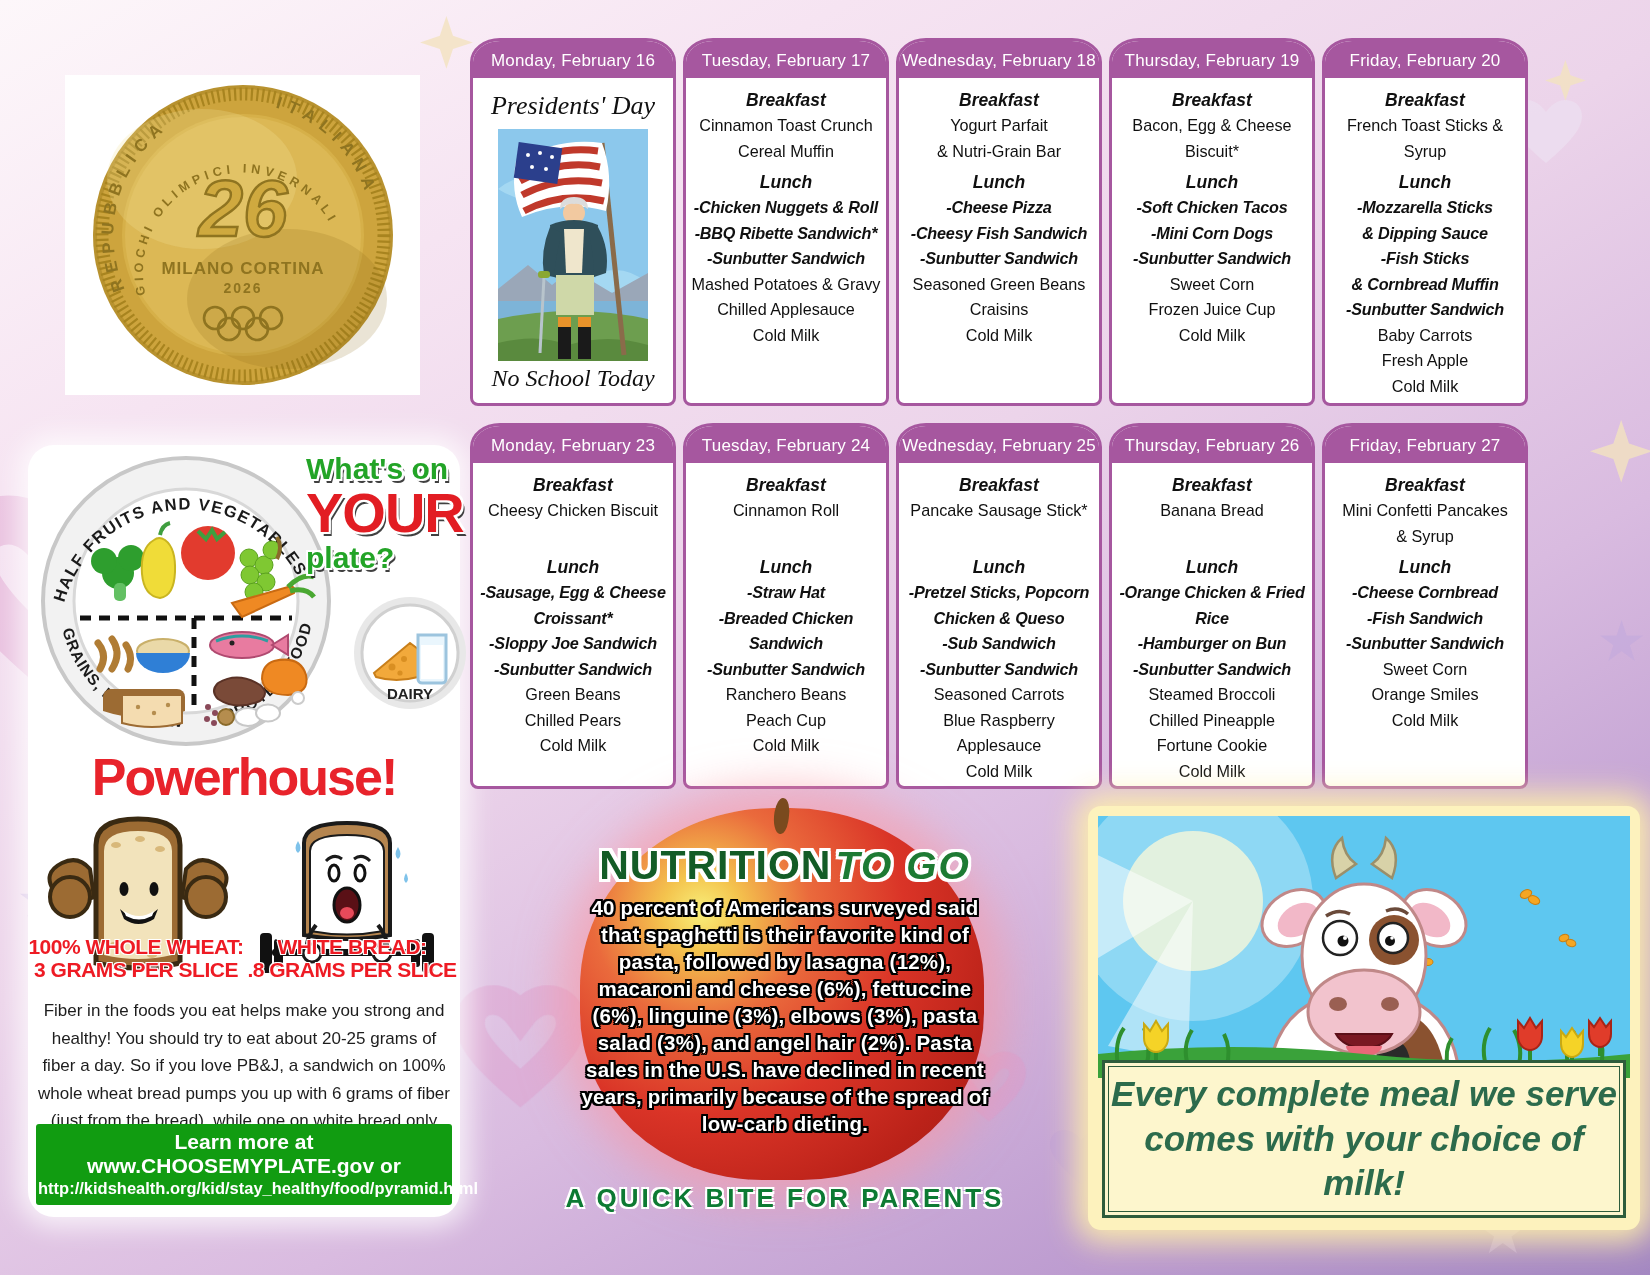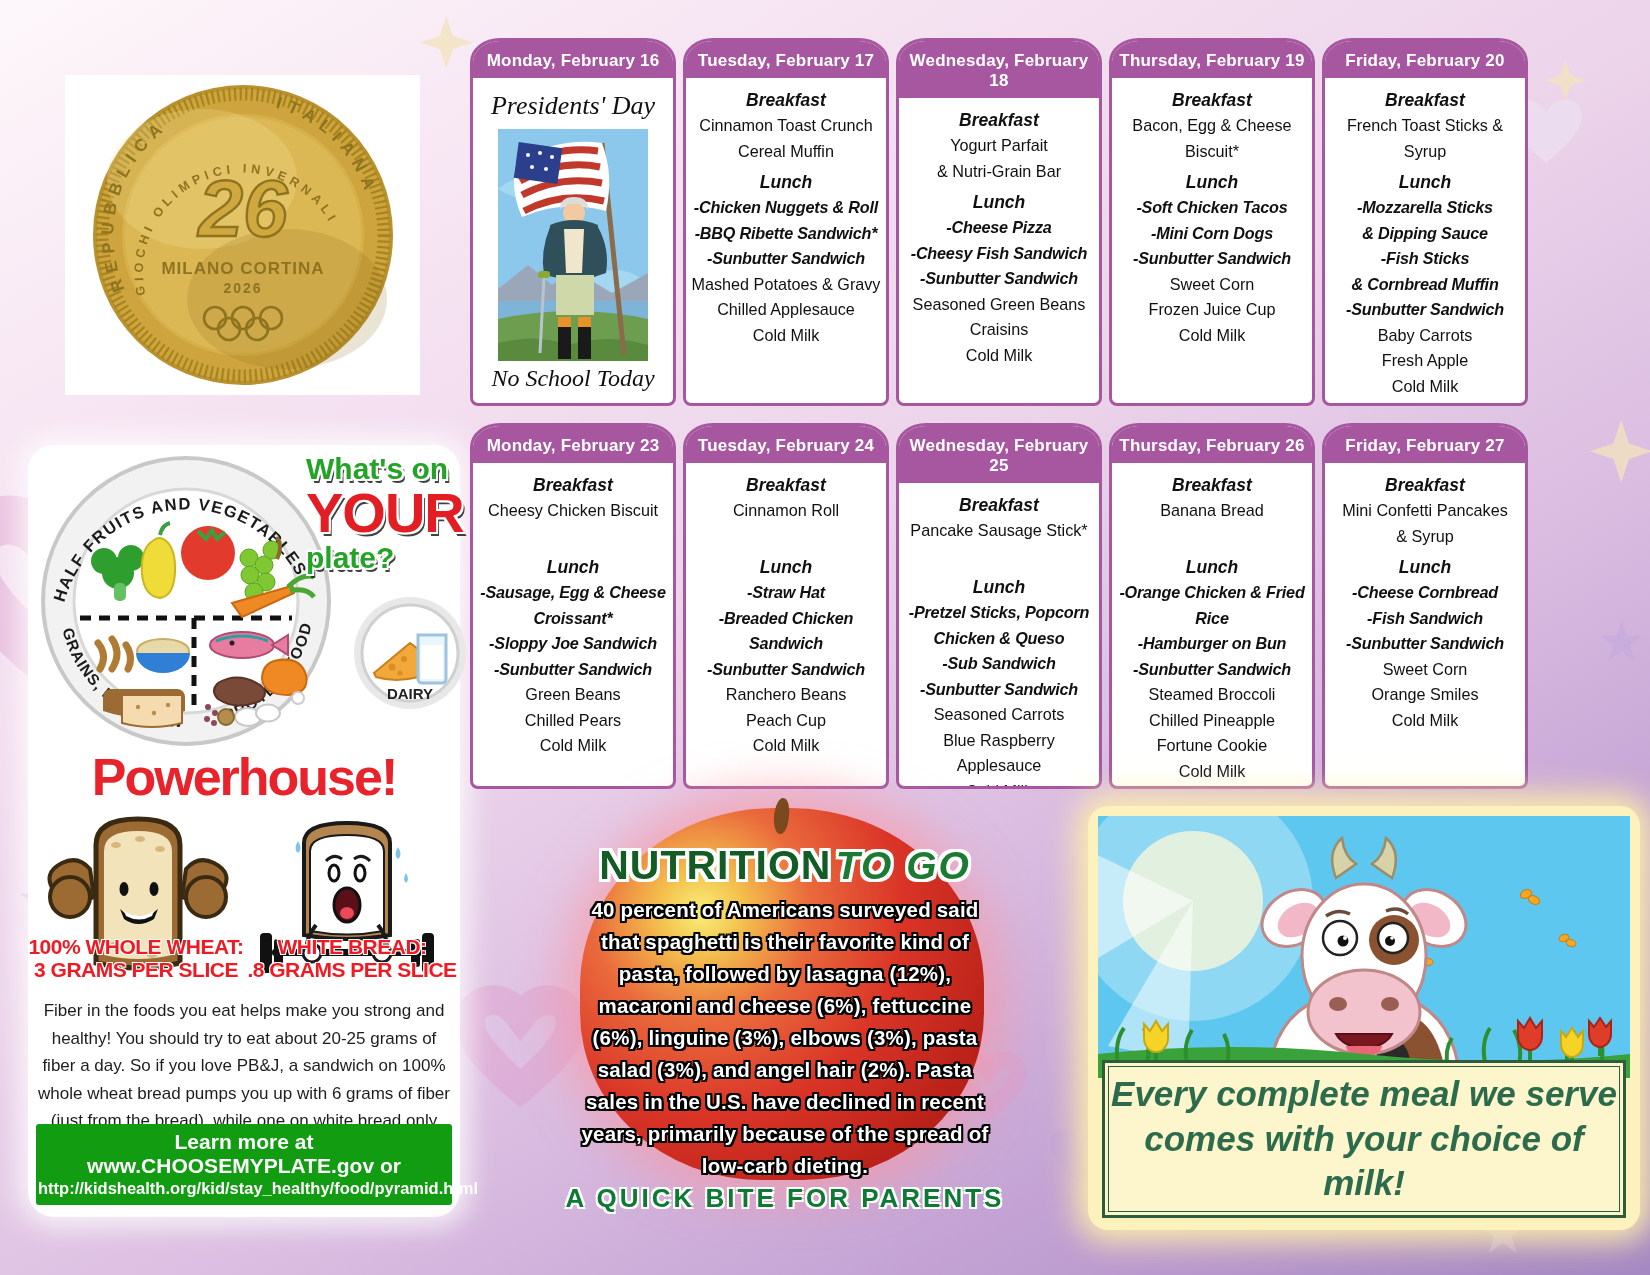--- a/index.html
+++ b/index.html
@@ -8,21 +8,21 @@
     background:linear-gradient(150deg,#fdf7fa 0%,#f6e4f2 22%,#ecd4ea 45%,#d9bbe0 65%,#bd9cd0 85%,#a habit 100%);
     background:linear-gradient(150deg,#fdf7fa 0%,#f6e4f2 22%,#ecd4ea 45%,#d9bbe0 65%,#bd9cd0 85%,#a488c2 100%);}
   .bg-pattern{position:absolute;inset:0;}
   
   .menu-grid{position:absolute;left:470px;top:38px;display:grid;
     grid-template-columns:repeat(5,206px);grid-template-rows:368px 366px;
     column-gap:7px;row-gap:17px;}
   .day-card{background:#fff;border:3px solid #a6579f;
     border-radius:30px 30px 8px 8px / 24px 24px 8px 8px;
     overflow:hidden;display:flex;flex-direction:column;}
-  .card-header{background:#a6579f;color:#fff;font-weight:bold;font-size:17px;
+  .card-header{background:#a6579f;color:#fff;font-weight:normal;font-size:17px;
     text-align:center;padding:10px 2px 7px;letter-spacing:.2px;}
   .card-body{flex:1;padding:9px 3px 4px;text-align:center;color:#101010;}
   .menu-section:first-child{min-height:82px;}
   .menu-heading{font-weight:bold;font-style:italic;font-size:17.5px;line-height:26px;}
   .menu-item{font-size:16.2px;line-height:25.5px;}
   .menu-item.entree{font-weight:bold;font-style:italic;letter-spacing:-.2px;}
   .pd-title{font-family:"Liberation Serif",serif;font-style:italic;font-size:26px;margin:4px 0 8px;}
   .pd-note{font-family:"Liberation Serif",serif;font-style:italic;font-size:24px;}
   
   .coin-panel{position:absolute;left:65px;top:75px;width:355px;height:320px;background:#fff;
@@ -59,28 +59,28 @@
     background:radial-gradient(circle at 30% 28%,#f8ef7a 0%,#f4c44e 10%,#ea6a3c 28%,#da3427 52%,#bb2219 78%,#a01c14 100%);
     box-shadow:0 0 44px 20px rgba(250,150,160,.6);}
   .apple-stem{position:absolute;left:222px;top:0px;width:15px;height:36px;background:#7a4a1e;
     border-radius:45% 55% 40% 60%;transform:rotate(9deg);}
   .nutri-logo{position:absolute;left:0;top:44px;width:100%;text-align:center;white-space:nowrap;}
   .nutri-main{font-size:41px;font-weight:bold;color:#135c26;letter-spacing:1px;
     text-shadow:-3px -3px 0 #fff,3px -3px 0 #fff,-3px 3px 0 #fff,3px 3px 0 #fff,0 -3px 0 #fff,0 3px 0 #fff,-3px 0 0 #fff,3px 0 0 #fff;}
   .nutri-togo{font-size:39px;font-weight:bold;font-style:italic;color:#1d7a33;letter-spacing:2px;
     text-shadow:-3px -3px 0 #fff,3px -3px 0 #fff,-3px 3px 0 #fff,3px 3px 0 #fff,0 -3px 0 #fff,0 3px 0 #fff,-3px 0 0 #fff,3px 0 0 #fff;}
   .nutri-body{position:absolute;left:26px;top:96px;width:414px;text-align:center;
-    color:#fff;font-weight:bold;font-size:20.5px;line-height:32px;letter-spacing:.2px;
+    color:#fff;font-weight:bold;font-size:20.5px;line-height:27px;letter-spacing:.2px;
     text-shadow:-2px -2px 0 #000,2px -2px 0 #000,-2px 2px 0 #000,2px 2px 0 #000,0 -2px 0 #000,0 2px 0 #000,-2px 0 0 #000,2px 0 0 #000;}
   .quick-bite{position:absolute;left:0;bottom:2px;width:100%;text-align:center;
     color:#0d7a33;font-weight:bold;font-size:26px;letter-spacing:3px;
     text-shadow:-2px -2px 0 #fff,2px -2px 0 #fff,-2px 2px 0 #fff,2px 2px 0 #fff;}
   
   .milk-panel{position:absolute;left:1088px;top:806px;width:552px;height:424px;
-    background:#fdf2bd;border-radius:20px;box-shadow:0 0 30px 12px rgba(253,238,170,.95);}
+    background:#fdf2bd;border-radius:13px;box-shadow:0 0 30px 12px rgba(253,238,170,.95);}
   .cow-scene{position:absolute;left:10px;top:10px;}
   .milk-message{position:absolute;left:14px;right:14px;bottom:12px;height:152px;
     background:#fdf6cd;border:3px solid #2e5d3c;outline:1px solid #2e5d3c;outline-offset:-7px;
     display:flex;align-items:center;justify-content:center;text-align:center;
     color:#2c6b4c;font-weight:bold;font-style:italic;font-size:35px;line-height:1.28;}
   svg text{font-family:"Liberation Sans",sans-serif;}
 </style>
 </head>
 <body>
 

